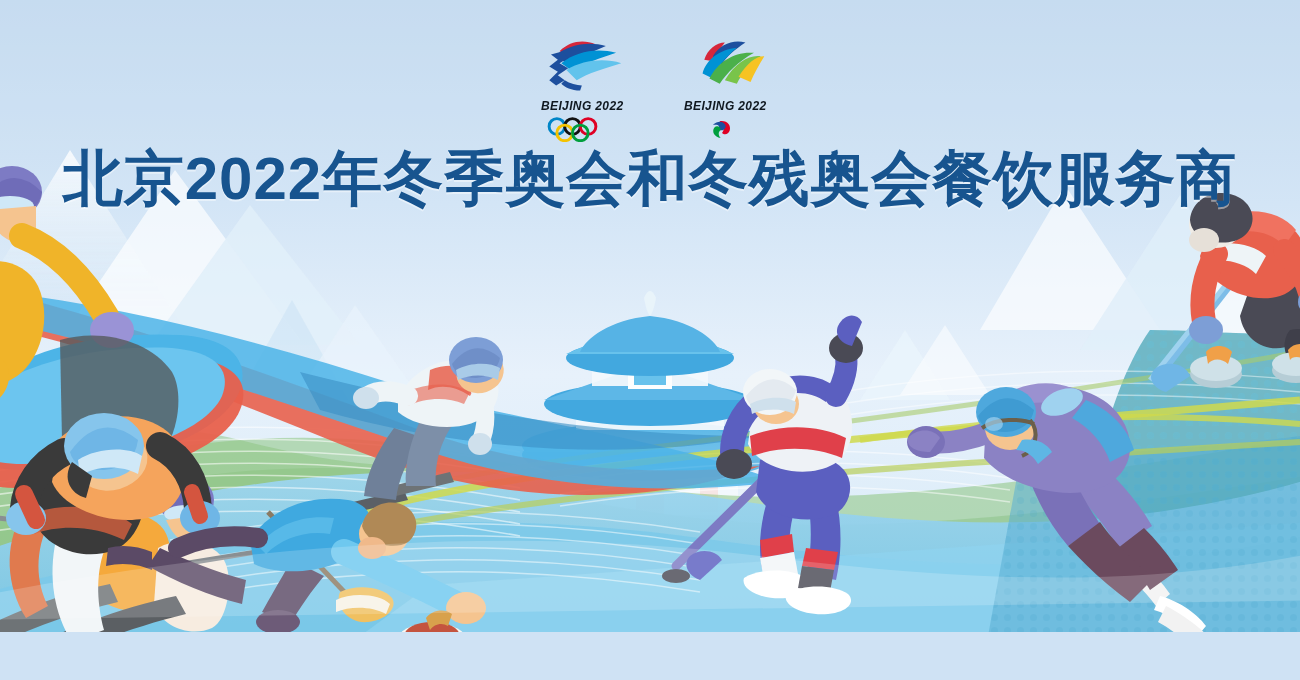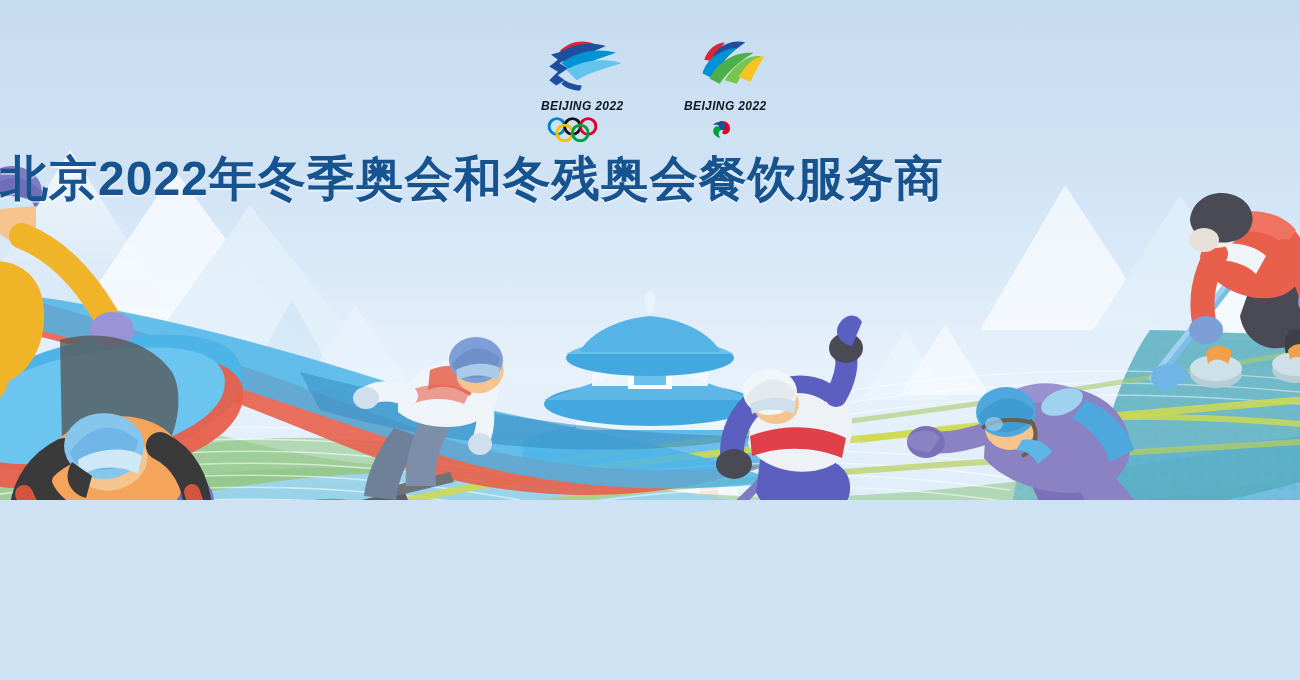--- a/index.html
+++ b/index.html
@@ -3,41 +3,41 @@
 <meta charset="utf-8">
 <style>
   * { margin:0; padding:0; box-sizing:border-box; }
   html,body { width:1300px; height:680px; overflow:hidden; }
   body {
     font-family:"Liberation Sans", sans-serif;
     background:#cfe2f4;
   }
   #banner {
     position:relative;
-    width:1300px; height:500px;
+    width:1300px; height:632px;
     overflow:hidden;
     background:linear-gradient(180deg,#c3d9ef 0%,#cfe3f4 28%,#e2eefa 52%,#eaf4fc 68%,#dcecf8 100%);
   }
   #art { position:absolute; inset:0; width:1300px; height:680px; }
 
   
   #logos {
     position:absolute; left:0; right:0; top:34px;
     display:flex; justify-content:center; align-items:flex-start;
     gap:38px; z-index:40;
   }
   .logo-block { width:105px; text-align:center; }
   .logo-mark { height:60px; display:block; margin:0 auto; }
   .logo-word { height:15px; display:block; margin:4px auto 3px; }
   .logo-rings { height:26px; display:block; margin:0 auto; }
 
   #title {
     position:absolute; left:0; right:0; top:148px;
-    text-align:left; z-index:45;
-    font-size:48px; line-height:62px;
+    text-align:center; z-index:45;
+    font-size:60px; line-height:62px;
     font-weight:bold;
     color:#17548f;
     letter-spacing:1px;
     text-shadow:0 2px 0 rgba(255,255,255,.45);
     white-space:nowrap;
   }
 </style>
 </head>
 <body>
 

